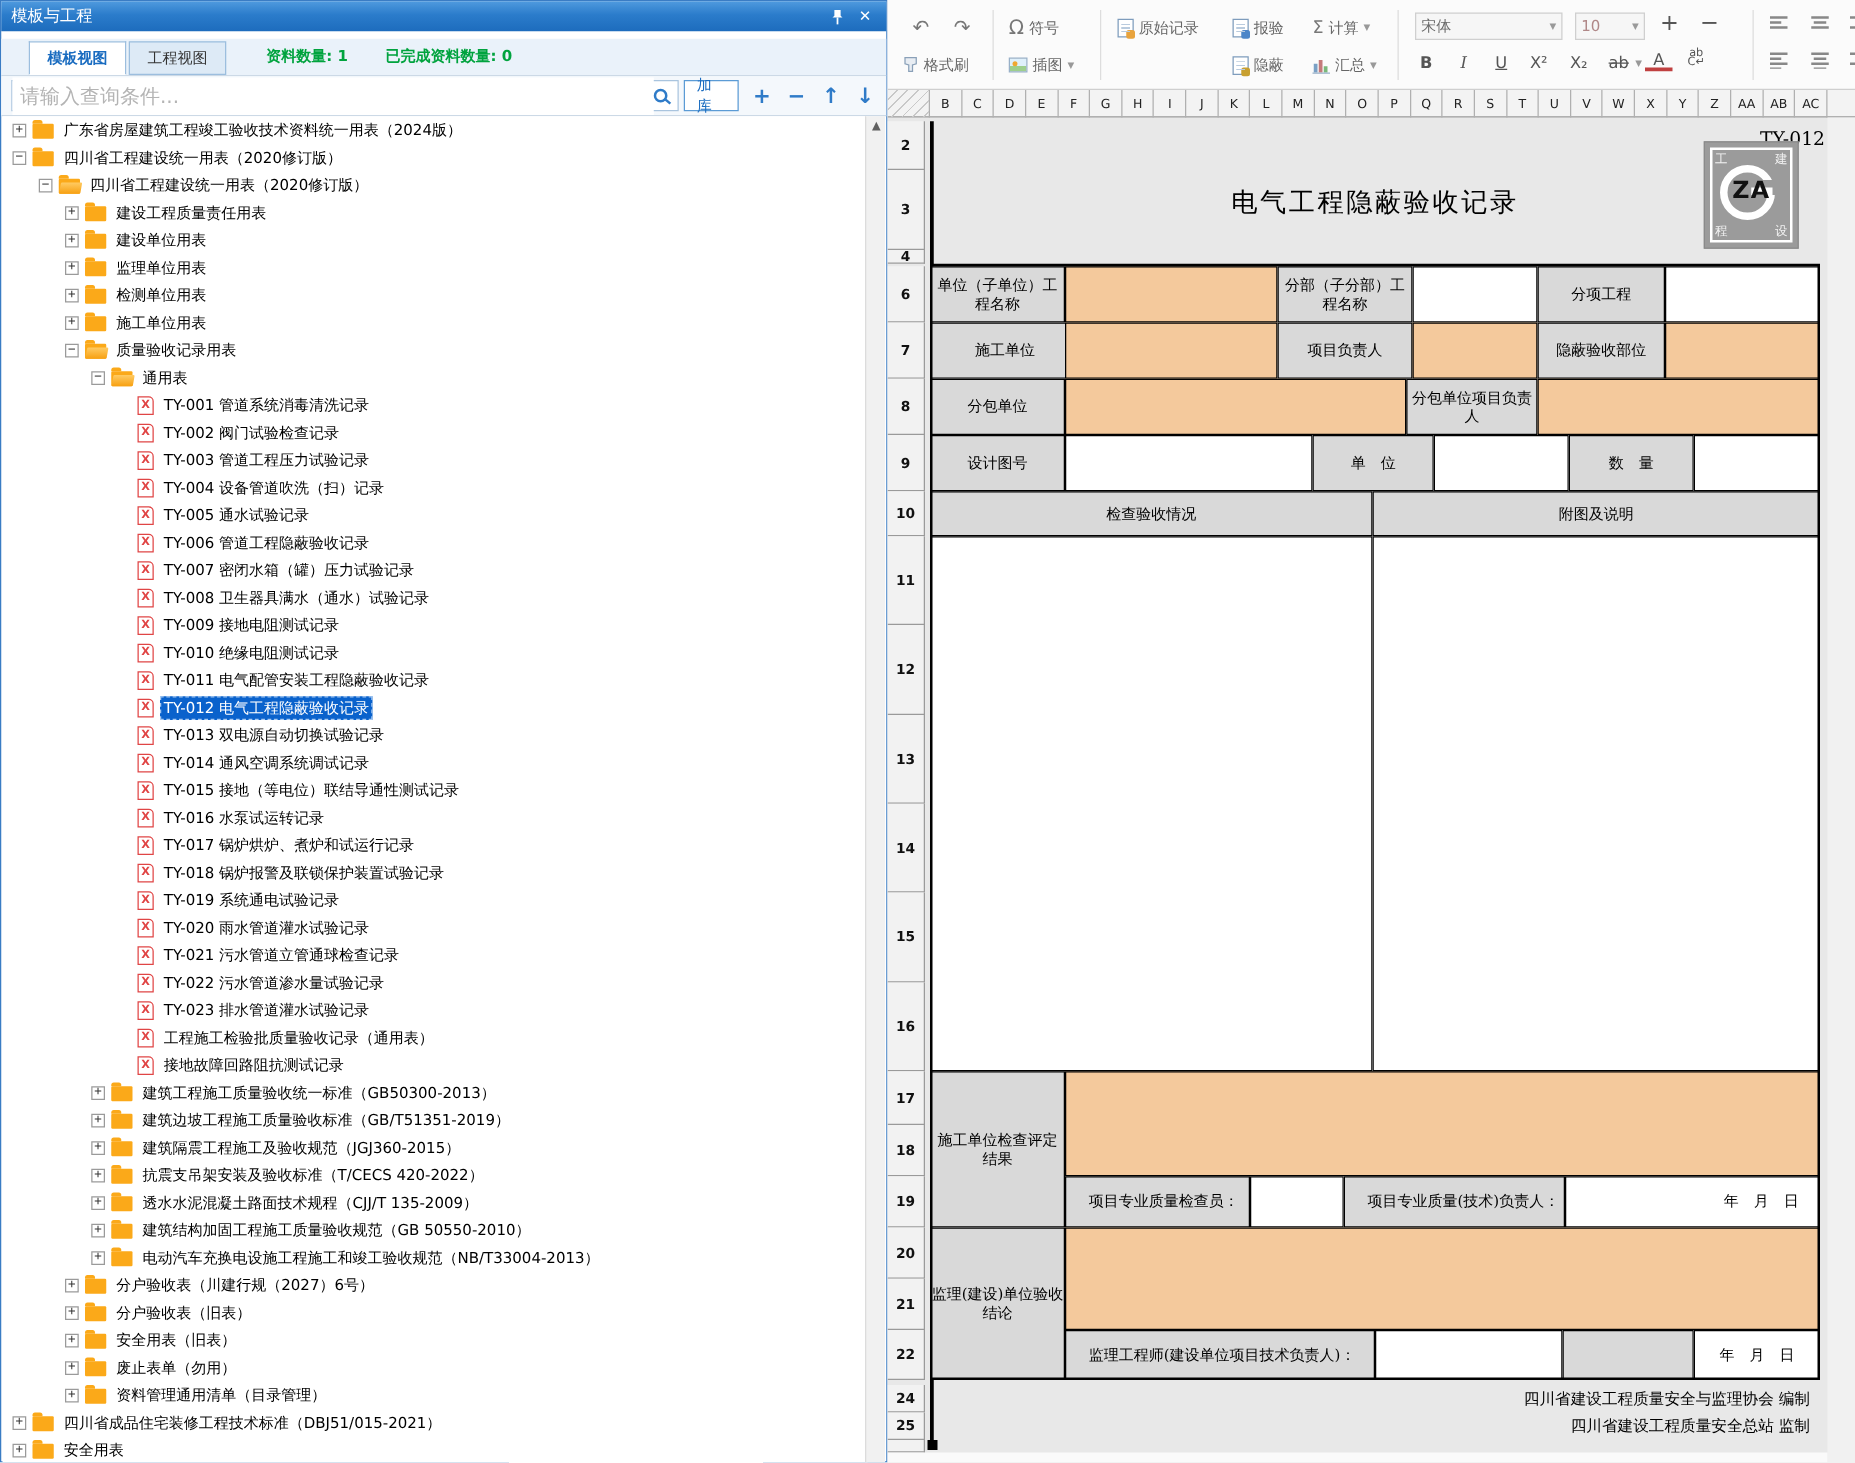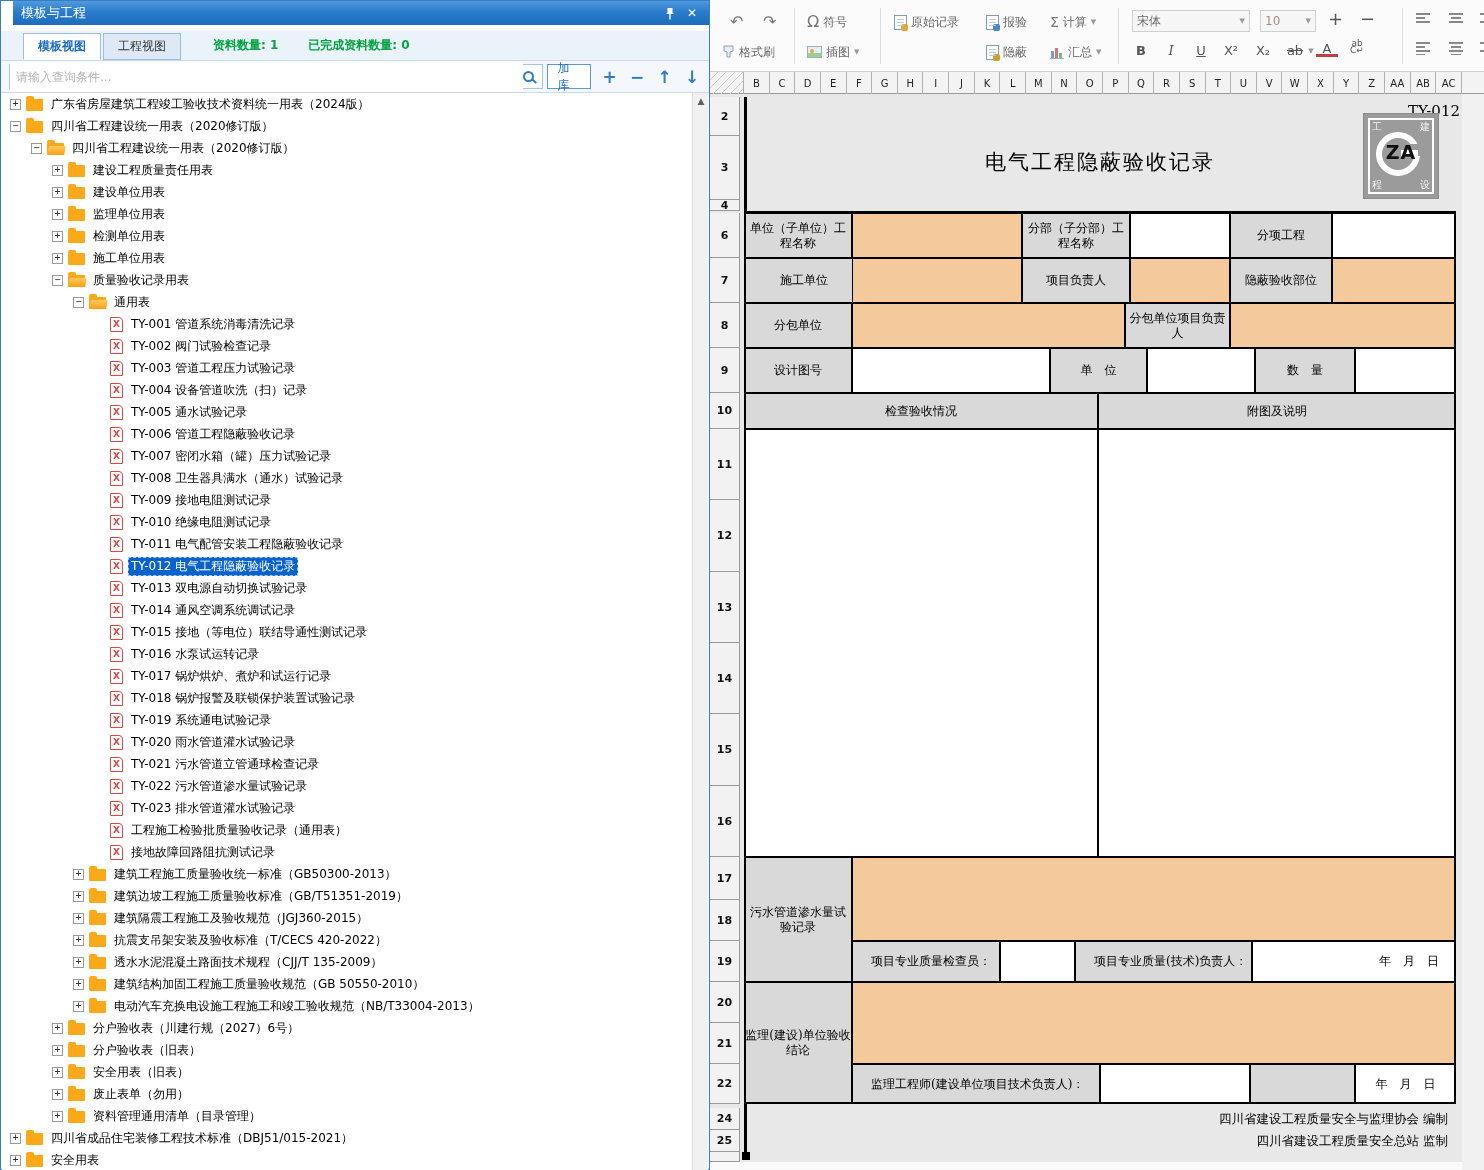--- a/index.html
+++ b/index.html
@@ -5,35 +5,35 @@
   html,body{margin:0;padding:0;}
   body{width:1484px;height:1170px;position:relative;overflow:hidden;background:#fff;
        font-family:"DejaVu Sans","Liberation Sans",sans-serif;font-size:12px;color:#000;}
   *{box-sizing:border-box;}
 
   
   .left-panel{position:absolute;left:0;top:0;width:710px;height:1170px;background:#fff;
               border:1px solid #3a7cc4;}
   .titlebar{position:absolute;left:0;top:0;right:0;height:24px;
             background:linear-gradient(180deg,#4f9ade 0%,#2b7ccb 45%,#1d6cbd 100%);
-            color:#fff;display:flex;align-items:center;padding:0 8px;font-size:13px;margin-left:12px;}
+            color:#fff;display:flex;align-items:center;padding:0 8px;font-size:13px;}
   .titlebar .spacer{flex:1;}
   .tb-ico{width:18px;height:18px;display:flex;align-items:center;justify-content:center;
           color:#fff;font-size:12px;margin-left:4px;}
   .tabrow{position:absolute;left:0;top:30px;right:0;height:30px;background:#eaf2fa;
           border-bottom:1px solid #ccd9e6;display:flex;align-items:flex-end;padding:0 22px;}
   .tab{height:27px;padding:0 14px;display:flex;align-items:center;font-size:12px;
        border:1px solid #9cbede;background:#ddeaf6;color:#333;margin-right:2px;}
   .tab.active{background:#fff;color:#1a6cc0;border-bottom-color:#fff;font-weight:bold;}
   .stat{color:#00a33e;font-size:12px;margin-left:30px;align-self:center;font-weight:bold;}
   .searchrow{position:absolute;left:0;top:60px;right:0;height:32px;background:#f4f8fc;
              border-bottom:1px solid #ccd9e6;display:flex;align-items:center;padding:0 8px;}
   .searchbox{width:548px;height:25px;border:1px solid #a9c4de;background:#fff;
              display:flex;align-items:center;position:relative;}
-  .searchbox input{border:none;outline:none;flex:1;height:30px;font-size:12px;padding:0 6px;
+  .searchbox input{border:none;outline:none;flex:1;height:30px;font-size:16px;padding:0 6px;
              font-family:inherit;color:#444;}
   .searchbox input::placeholder{color:#b4b4b4;}
   .mag{width:11px;height:11px;border:2px solid #2f7bc8;border-radius:50%;position:relative;
        margin-right:8px;flex:none;}
   .mag::after{content:"";position:absolute;width:6px;height:2px;background:#2f7bc8;
        right:-5px;bottom:-2px;transform:rotate(40deg);}
   .libbtn{height:25px;padding:0 9px;border:1px solid #5b9bd5;background:#fff;color:#1a6cc0;
           font-size:12px;display:flex;align-items:center;margin-left:4px;}
   .bluebtn{color:#2f7bc8;font-size:17px;font-weight:bold;margin-left:10px;width:18px;
            text-align:center;line-height:20px;}
@@ -626,21 +626,21 @@
   <div class="cell cw" style="left:437px;top:348px;width:108px;height:45px;"></div>
   <div class="cell cg" style="left:545px;top:348px;width:100px;height:45px;">数　量</div>
   <div class="cell cw" style="left:645px;top:348px;width:101px;height:45px;"></div>
 
   <div class="cell cg" style="left:34px;top:393px;width:354px;height:36px;">检查验收情况</div>
   <div class="cell cg" style="left:388px;top:393px;width:358px;height:36px;">附图及说明</div>
 
   <div class="cell cw" style="left:34px;top:429px;width:354px;height:428px;"></div>
   <div class="cell cw" style="left:388px;top:429px;width:358px;height:428px;"></div>
 
-  <div class="cell cg" style="left:34px;top:857px;width:108px;height:125px;">污水管道渗水量试验记录</div>
+  <div class="cell cg" style="left:34px;top:857px;width:108px;height:125px;">施工单位检查评定结果</div>
   <div class="cell co" style="left:142px;top:857px;width:604px;height:84px;"></div>
   <div class="cell cg left" style="left:142px;top:941px;width:148px;height:41px;">项目专业质量检查员：</div>
   <div class="cell cw" style="left:290px;top:941px;width:75px;height:41px;"></div>
   <div class="cell cg left" style="left:365px;top:941px;width:177px;height:41px;">项目专业质量(技术)负责人：</div>
   <div class="cell cw right" style="left:542px;top:941px;width:204px;height:41px;">年　月　日</div>
 
   <div class="cell cg" style="left:34px;top:982px;width:108px;height:122px;">监理(建设)单位验收结论</div>
   <div class="cell co" style="left:142px;top:982px;width:604px;height:82px;"></div>
   <div class="cell cg left" style="left:142px;top:1064px;width:248px;height:40px;">监理工程师(建设单位项目技术负责人)：</div>
   <div class="cell cw" style="left:390px;top:1064px;width:150px;height:40px;"></div>

